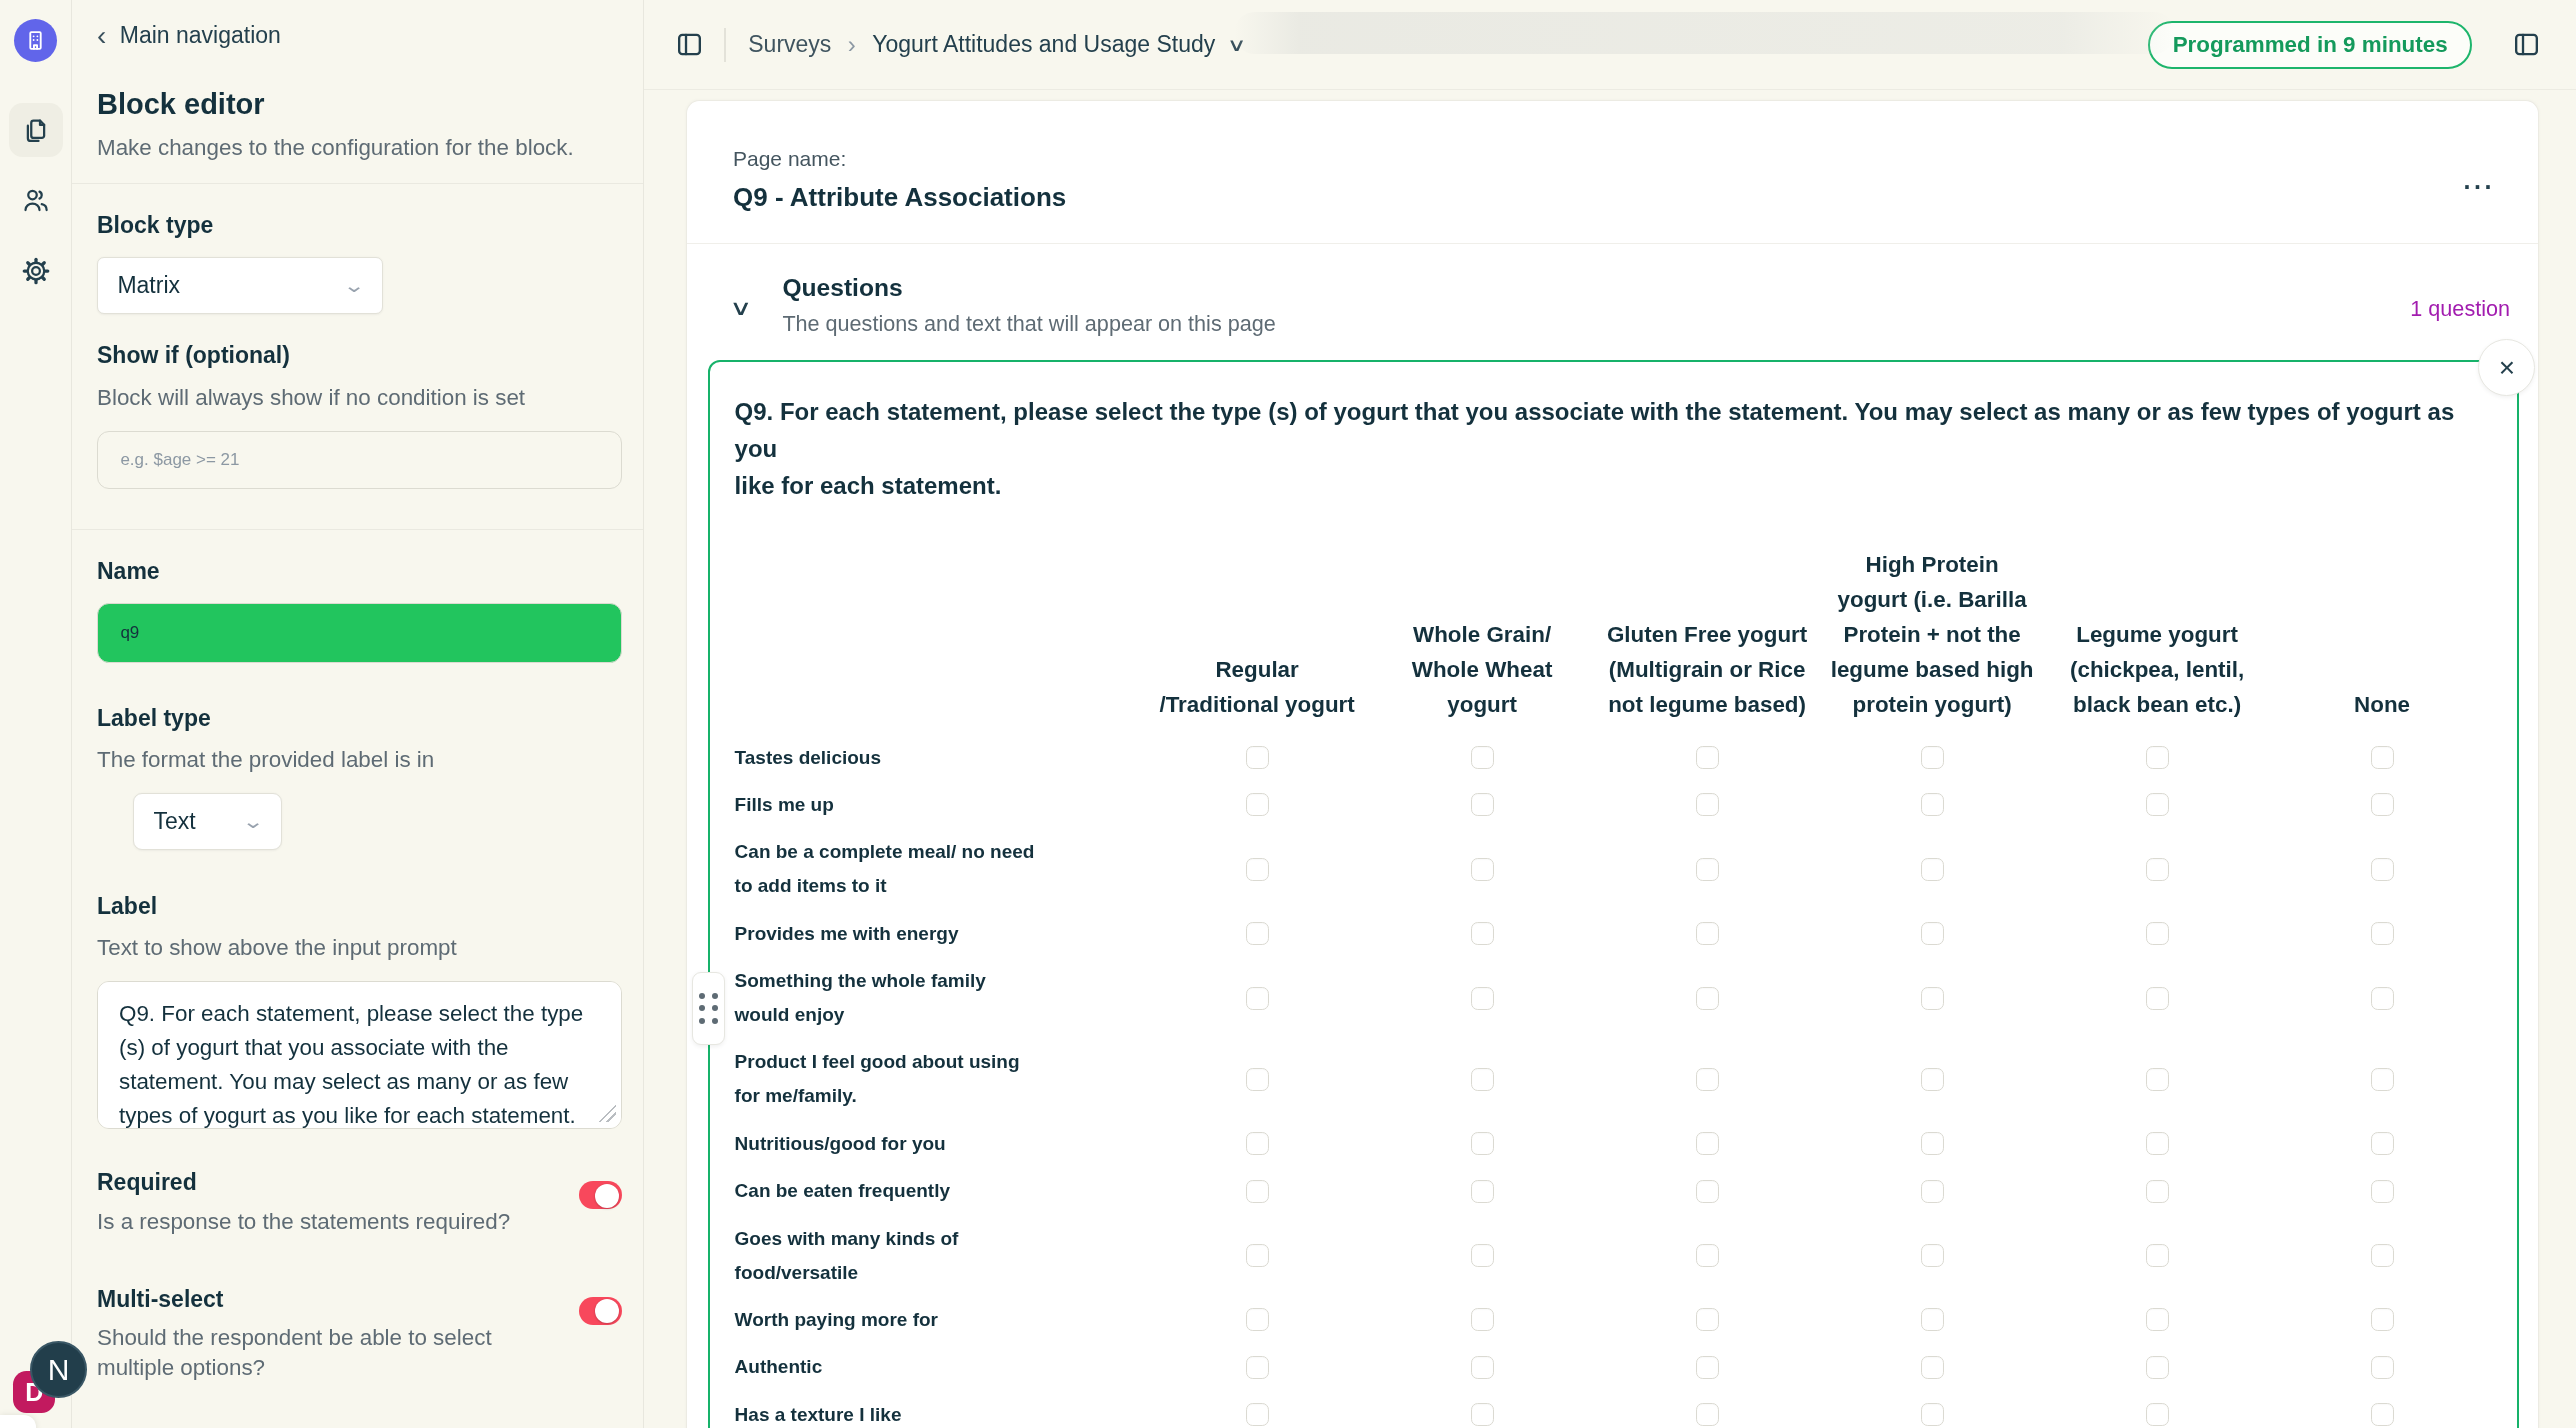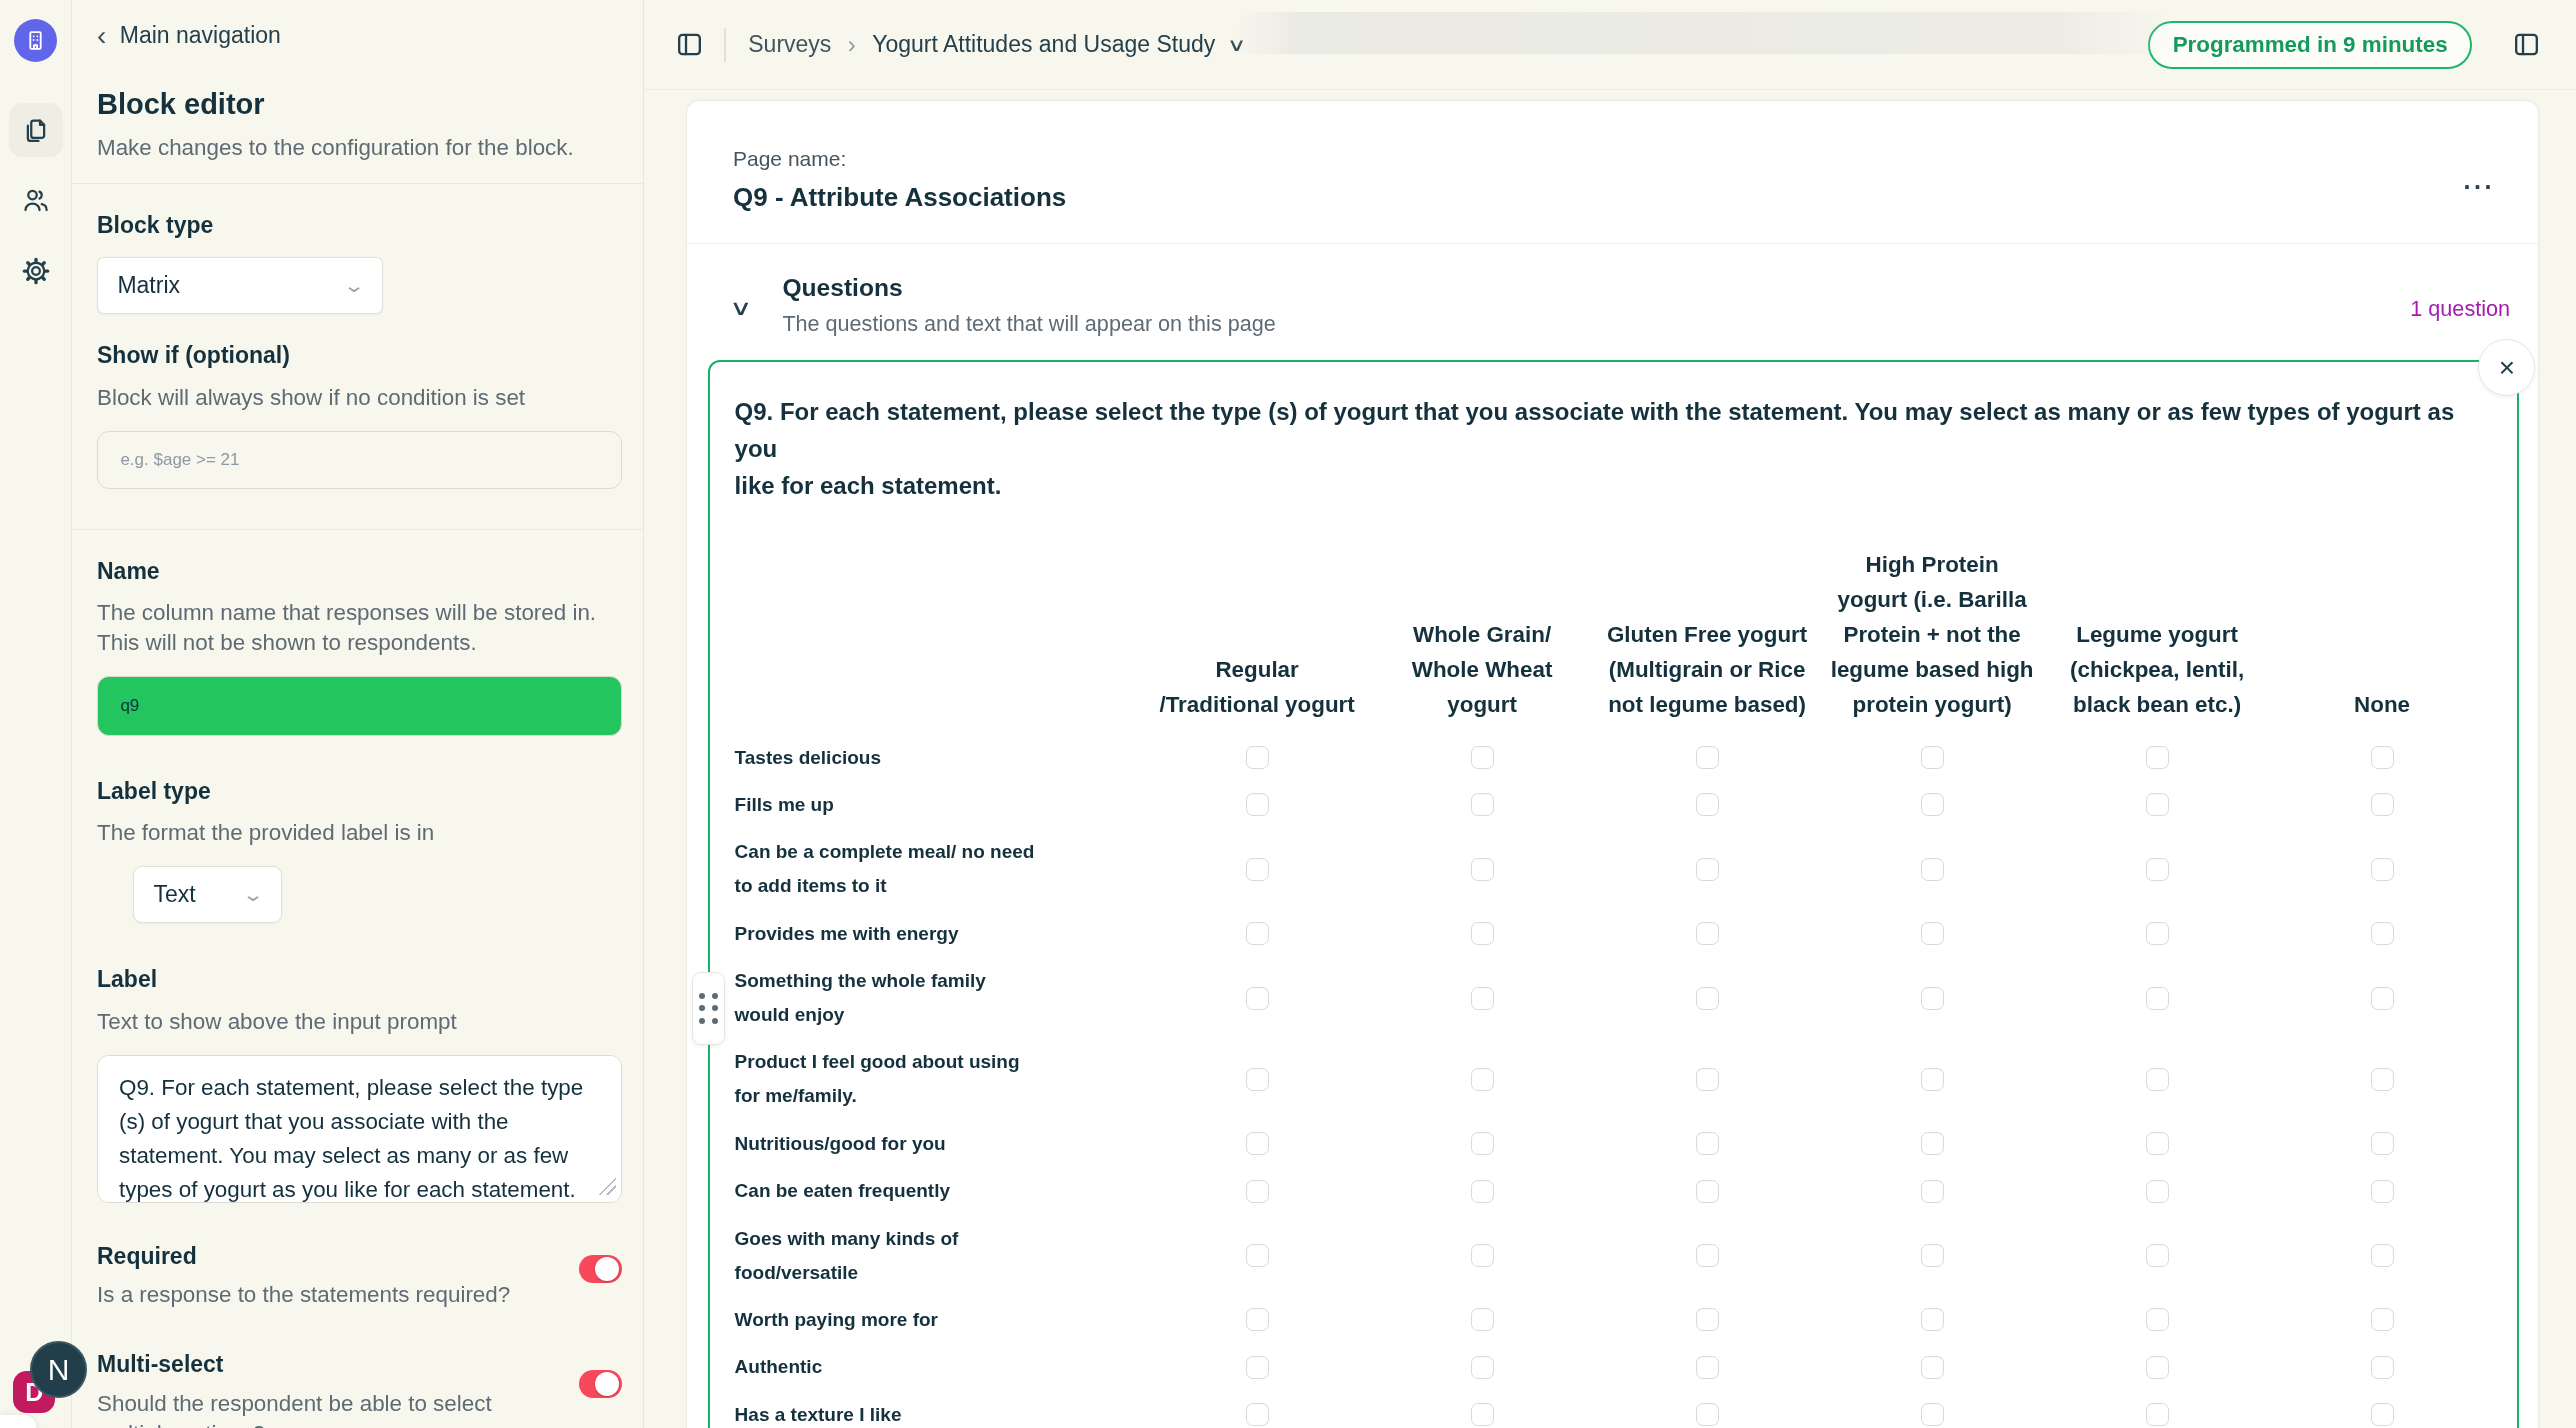--- a/index.html
+++ b/index.html
@@ -166,21 +166,20 @@
       <span>Matrix</span>
       <span class="chev">⌄</span>
     </div>
 
     <div class="f-label">Show if (optional)</div>
     <div class="f-desc">Block will always show if no condition is set</div>
     <input class="text-input" placeholder="e.g. $age &gt;= 21" style="">
     <div class="divider" style="margin-top:40px"></div>
 
     <div class="f-label">Name</div>
-    <div class="f-desc">The column name that responses will be stored in. This will not be shown to respondents.</div>
     <input class="text-input white" value="q9" style="">
 
     <div class="f-label" style="margin-top:42px">Label type</div>
     <div class="f-desc">The format the provided label is in</div>
     <div class="select sel-text">
       <span>Text</span>
       <span class="chev">⌄</span>
     </div>
 
     <div class="f-label" style="margin-top:43px">Label</div>
@@ -195,21 +194,21 @@
         <div class="f-label" style="margin-top:0">Required</div>
         <div class="f-desc" style="margin-top:10.4px">Is a response to the statements required?</div>
       </div>
       <div class="toggle on">
           <div class="knob"></div>
         </div>
     </div>
 
     <div class="toggle-row tr-multi" style="margin-top:33px">
       <div style="max-width:417px">
-        <div class="f-label" style="margin-top:8px">Multi-select</div>
+        <div class="f-label" style="margin-top:16px">Multi-select</div>
         <div class="f-desc" style="margin-top:10.4px">Should the respondent be able to select multiple options?</div>
       </div>
       <div class="toggle on">
           <div class="knob"></div>
         </div>
     </div>
 
   </div>
 
   <div class="main">

